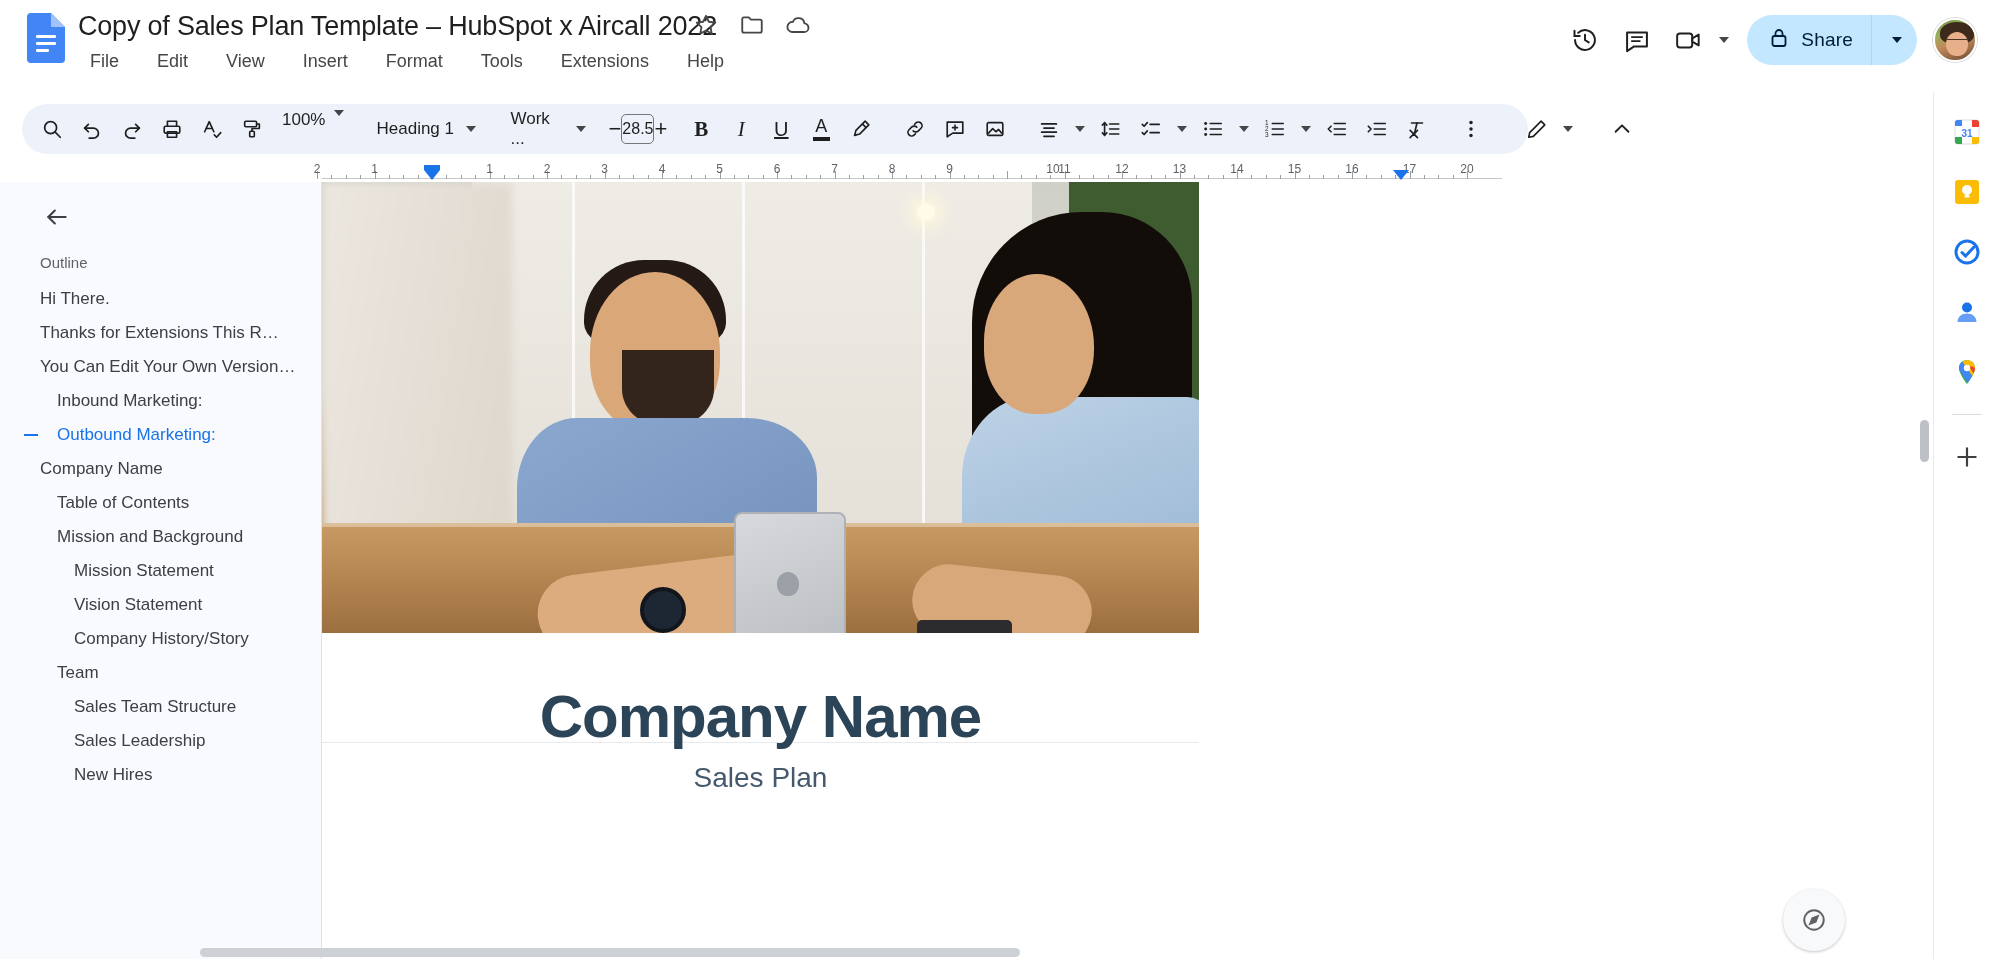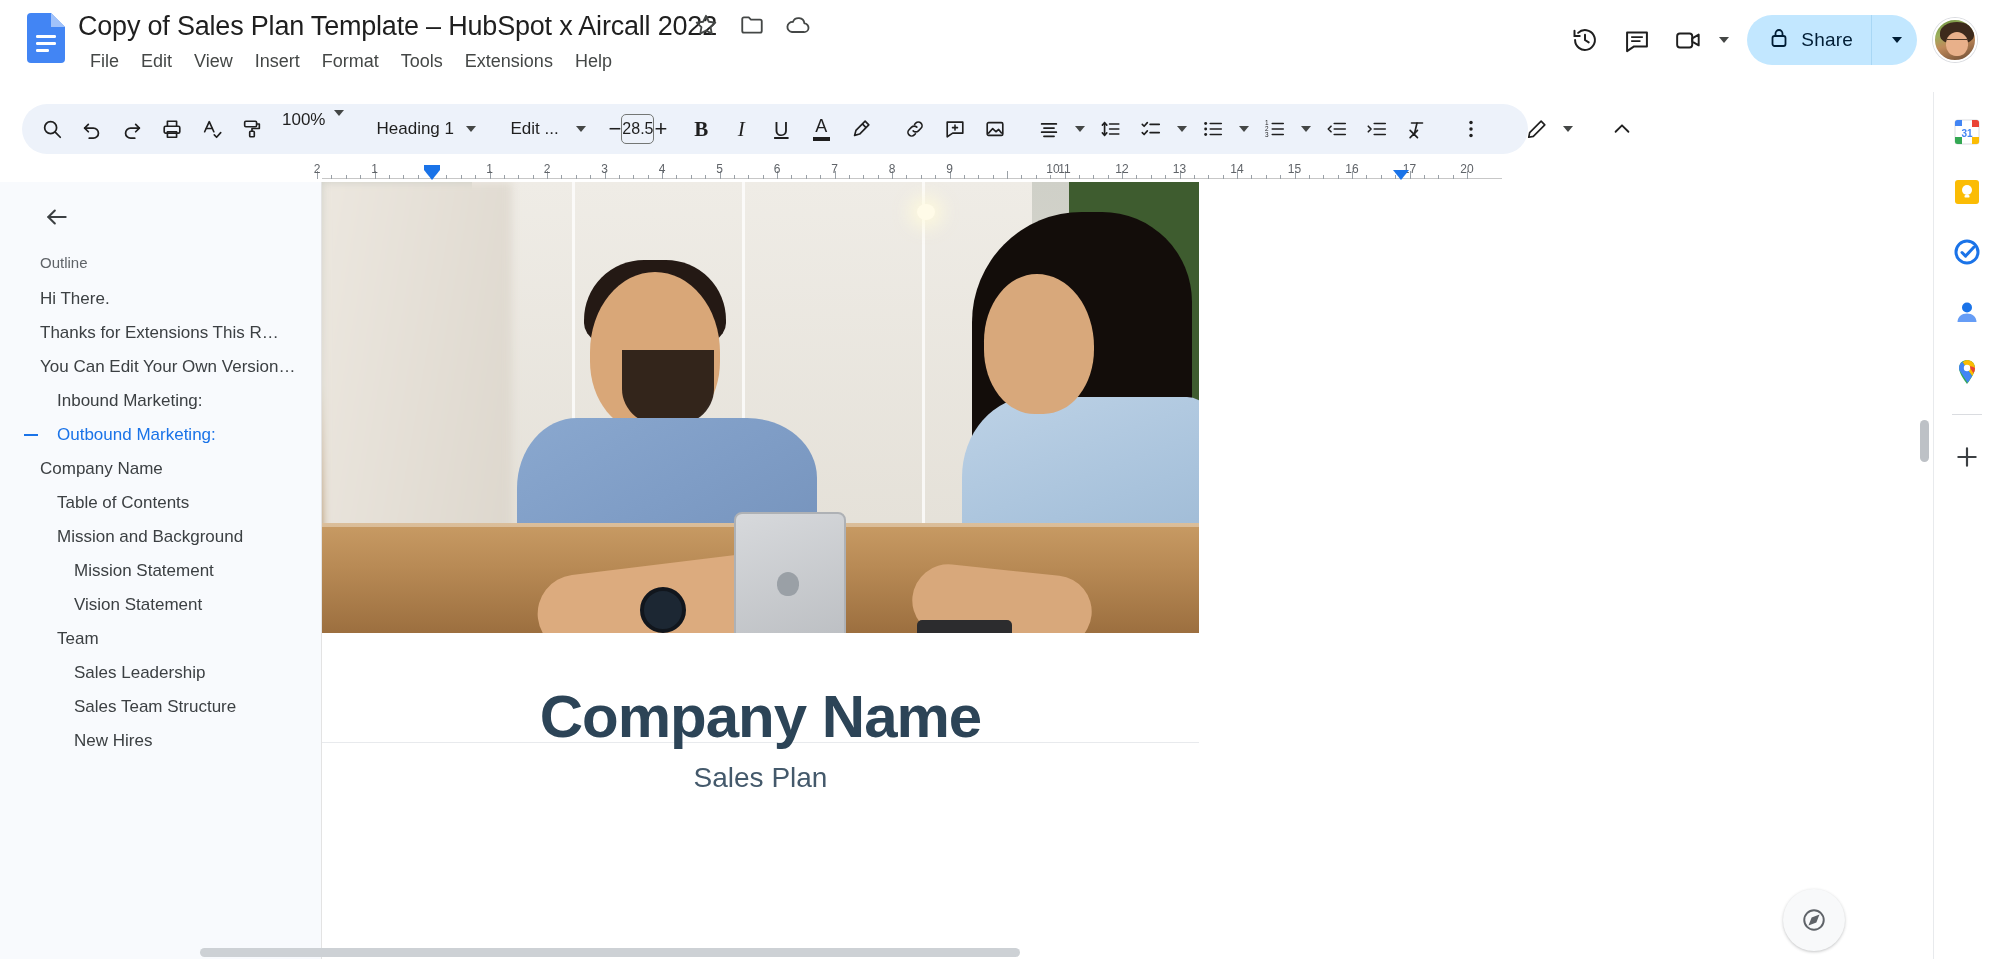--- a/index.html
+++ b/index.html
@@ -18,21 +18,21 @@
   .doc-icon svg { display:block; }
 
   .title-row { position:absolute; left:78px; top:6px; height:40px; display:flex; align-items:center; }
   .doc-title {
     font-size: 27px; color:#1f1f1f; font-weight:400; letter-spacing:-0.2px;
     white-space:nowrap; line-height:40px;
   }
   .title-actions { position:absolute; left:693px; top:12px; display:flex; gap:20px; align-items:center; }
   .title-actions .ticon { width:26px; height:26px; cursor:pointer; display:block; }
 
-  .menubar { position:absolute; left:79px; top:47px; display:flex; gap:0; }
+  .menubar { position:absolute; left:79px; top:47px; display:flex; gap:16px; }
   .menu-item {
     font-size:18px; color:#444746; padding:3px 11px; border-radius:6px; cursor:pointer;
     line-height:22px; white-space:nowrap;
   }
 
   .top-right { position:absolute; right:22px; top:10px; display:flex; align-items:center; gap:0px; height:60px; }
   .tr-btn { width:52px; height:52px; border-radius:50%; display:flex; align-items:center; justify-content:center; cursor:pointer; }
   .meet-wrap { display:flex; align-items:center; cursor:pointer; padding-right:4px; }
   .caret-sm { width:0;height:0;border-left:5px solid transparent;border-right:5px solid transparent;border-top:6px solid #444746; margin-left:4px;}
   .share-btn {
@@ -303,21 +303,21 @@
     <div class="tb-sep"></div>
 
     <div class="style-ctl">
       <span class="tb-text">Heading 1</span>
       <span class="caret"></span>
     </div>
 
     <div class="tb-sep"></div>
 
     <div class="font-ctl">
-      <span class="tb-text">Edit ...</span>
+      <span class="tb-text">Work ...</span>
       <span class="caret"></span>
     </div>
 
     <div class="tb-sep"></div>
 
     <div class="fs-btn">−</div>
     <div class="fsize-box">28.5</div>
     <div class="fs-btn">+</div>
 
     <div class="tb-sep"></div>
@@ -620,28 +620,31 @@
         </div>
         <div class="o-item lv1">
           <span>Mission and Background</span>
         </div>
         <div class="o-item lv2">
           <span>Mission Statement</span>
         </div>
         <div class="o-item lv2">
           <span>Vision Statement</span>
         </div>
+        <div class="o-item lv2">
+          <span>Company History/Story</span>
+        </div>
         <div class="o-item lv1">
           <span>Team</span>
         </div>
         <div class="o-item lv2">
+          <span>Sales Team Structure</span>
+        </div>
+        <div class="o-item lv2">
           <span>Sales Leadership</span>
-        </div>
-        <div class="o-item lv2">
-          <span>Sales Team Structure</span>
         </div>
         <div class="o-item lv2">
           <span>New Hires</span>
         </div>
       </div>
   </div>
 
   <div class="canvas">
     <div class="page">
 

